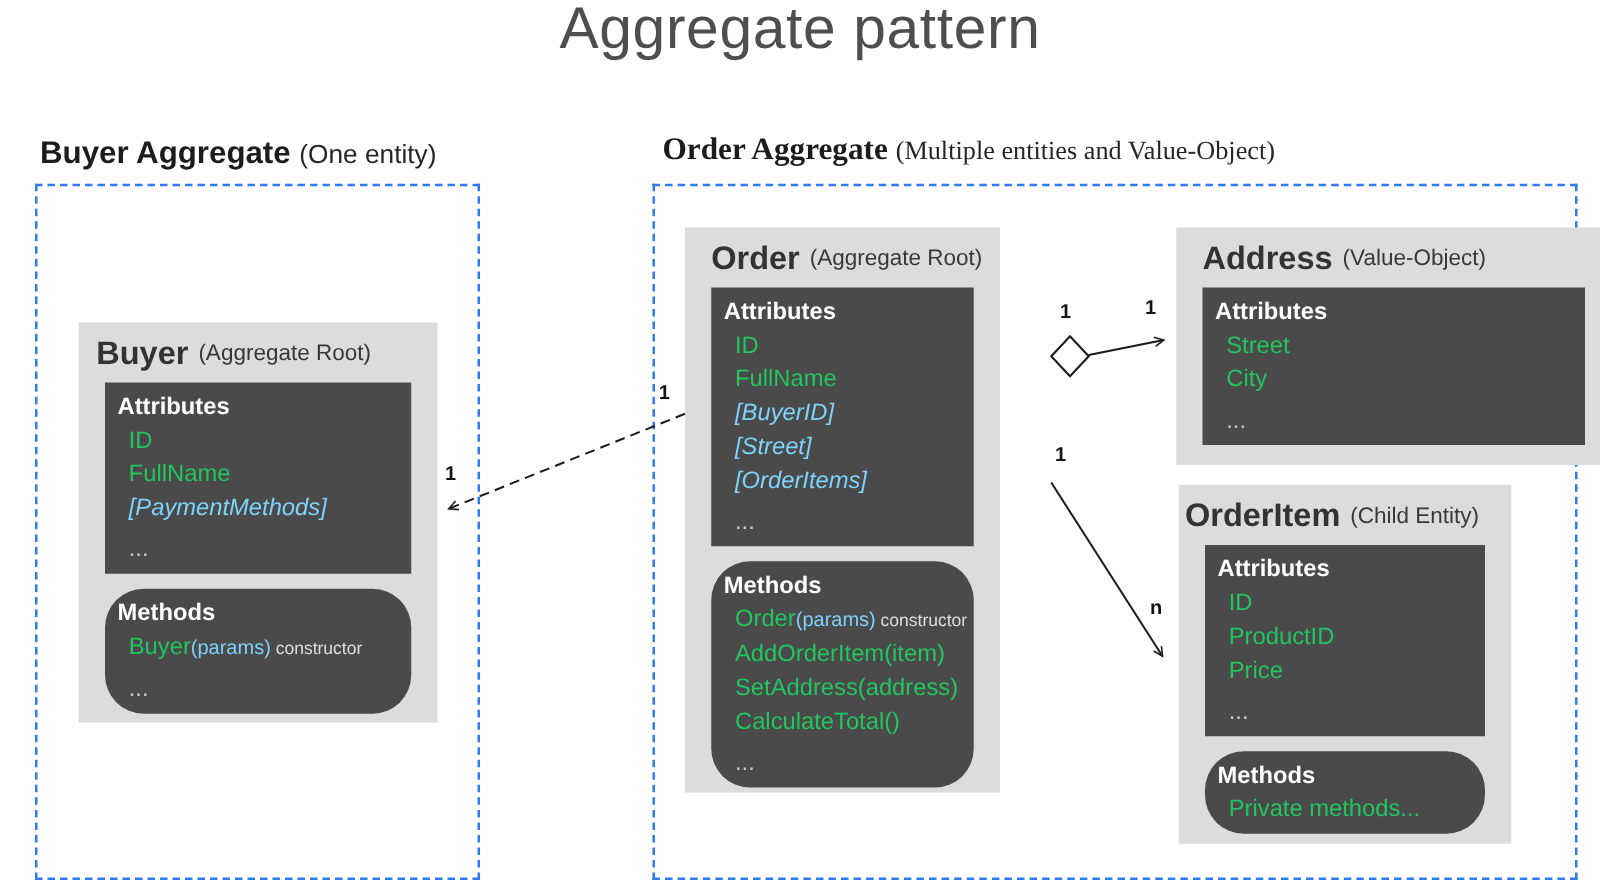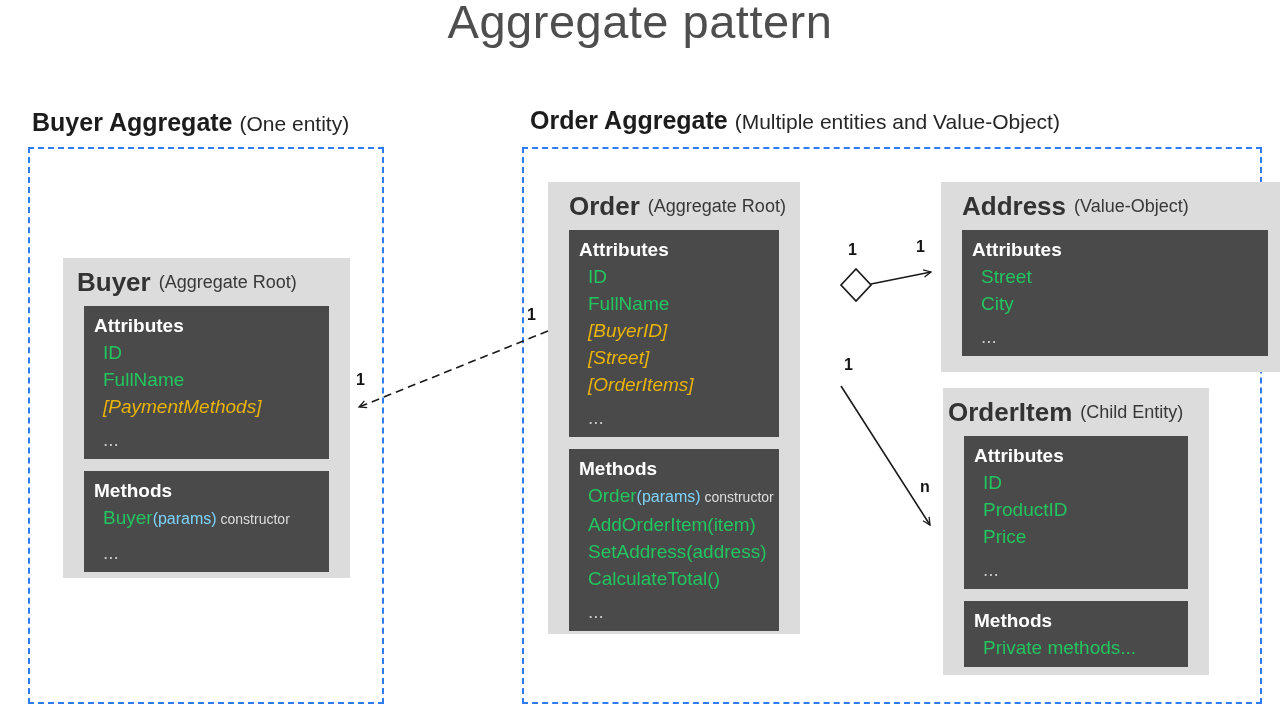--- a/index.html
+++ b/index.html
@@ -14,39 +14,39 @@
     text-align: center; font-size: 47px; font-weight: 300;
     color: #4e4e4e; letter-spacing: 0.5px;
   }
   .agg-frame { position: absolute; border: 2px dashed #2e7bf2; background: transparent; }
   .frame-buyer { left: 28px; top: 147px; width: 356px; height: 557px; }
   .frame-order { left: 522px; top: 147px; width: 740px; height: 557px; }
   .agg-label { position: absolute; font-size: 25px; color: #161616; white-space: nowrap; }
   .agg-label .bold { font-weight: bold; font-size: 25px; color: #1c1c1c; }
   .agg-label .sub { font-weight: normal; font-size: 21px; color: #262626; }
   .label-buyer { left: 32px; top: 108px; }
-  .label-order { left: 530px; top: 106px; }
+  .label-order { left: 530px; top: 106px; font-family: Liberation Serif, serif; }
 
   .card { position: absolute; background: #dcdcdc; padding: 0 21px; }
   .card-buyer { left: 63px; top: 258px; width: 287px; height: 320px; }
   .card-order { left: 548px; top: 182px; width: 252px; height: 452px; }
   .card-address { left: 941px; top: 182px; width: 348px; height: 190px; }
   .card-orderitem { left: 943px; top: 388px; width: 266px; height: 287px; }
 
   .card-title { height: 48px; display: flex; align-items: center; gap: 8px; white-space: nowrap; }
   .ename { font-size: 26px; font-weight: bold; color: #333333; }
   .estereo { font-size: 18px; color: #383838; }
 
   .mbox { background: #4a4a4a; color: #f0f0f0; padding: 6px 0 6px 10px; font-size: 19px; line-height: 27px; }
-  .mbox + .mbox { margin-top: 12px; }
+  .mbox + .mbox { margin-top: 12px; border-radius: 31px; }
   .mhead { font-weight: bold; color: #ffffff; font-size: 19px; }
   .mline { padding-left: 9px; white-space: nowrap; }
   .mline.gap { margin-top: 6px; }
   .seg-normal { color: #22c55e; }
-  .seg-italic { color: #eab308; font-style: italic; }
+  .seg-italic { color: #7dd3fc; font-style: italic; }
   .seg-params { font-size: 16px; color: #7dd3fc; }
   .seg-note { font-size: 14px; color: #dedede; }
   .seg-dim { color: #c9c9c9; }
 
   .connectors { position: absolute; left: 0; top: 0; pointer-events: none; }
   .mult { position: absolute; font-weight: bold; font-size: 16px; color: #141414; }
 </style>
 </head>
 <body>
 

